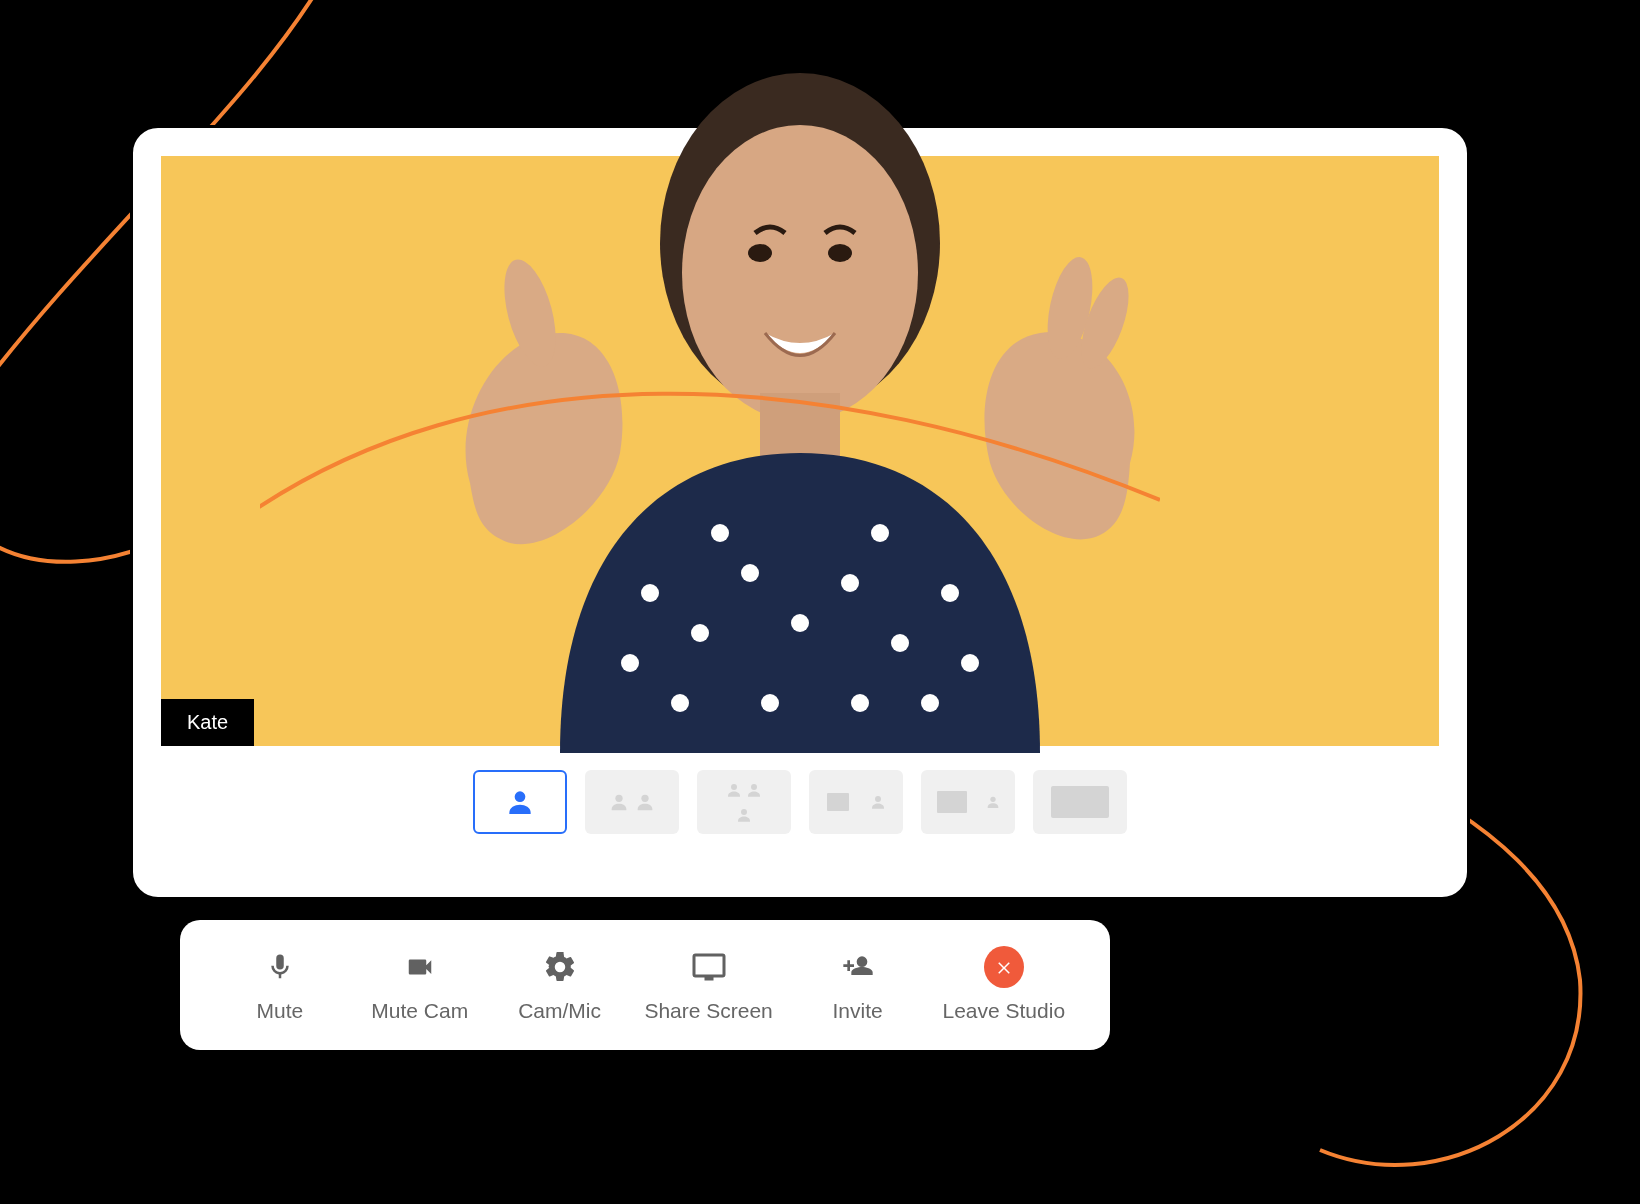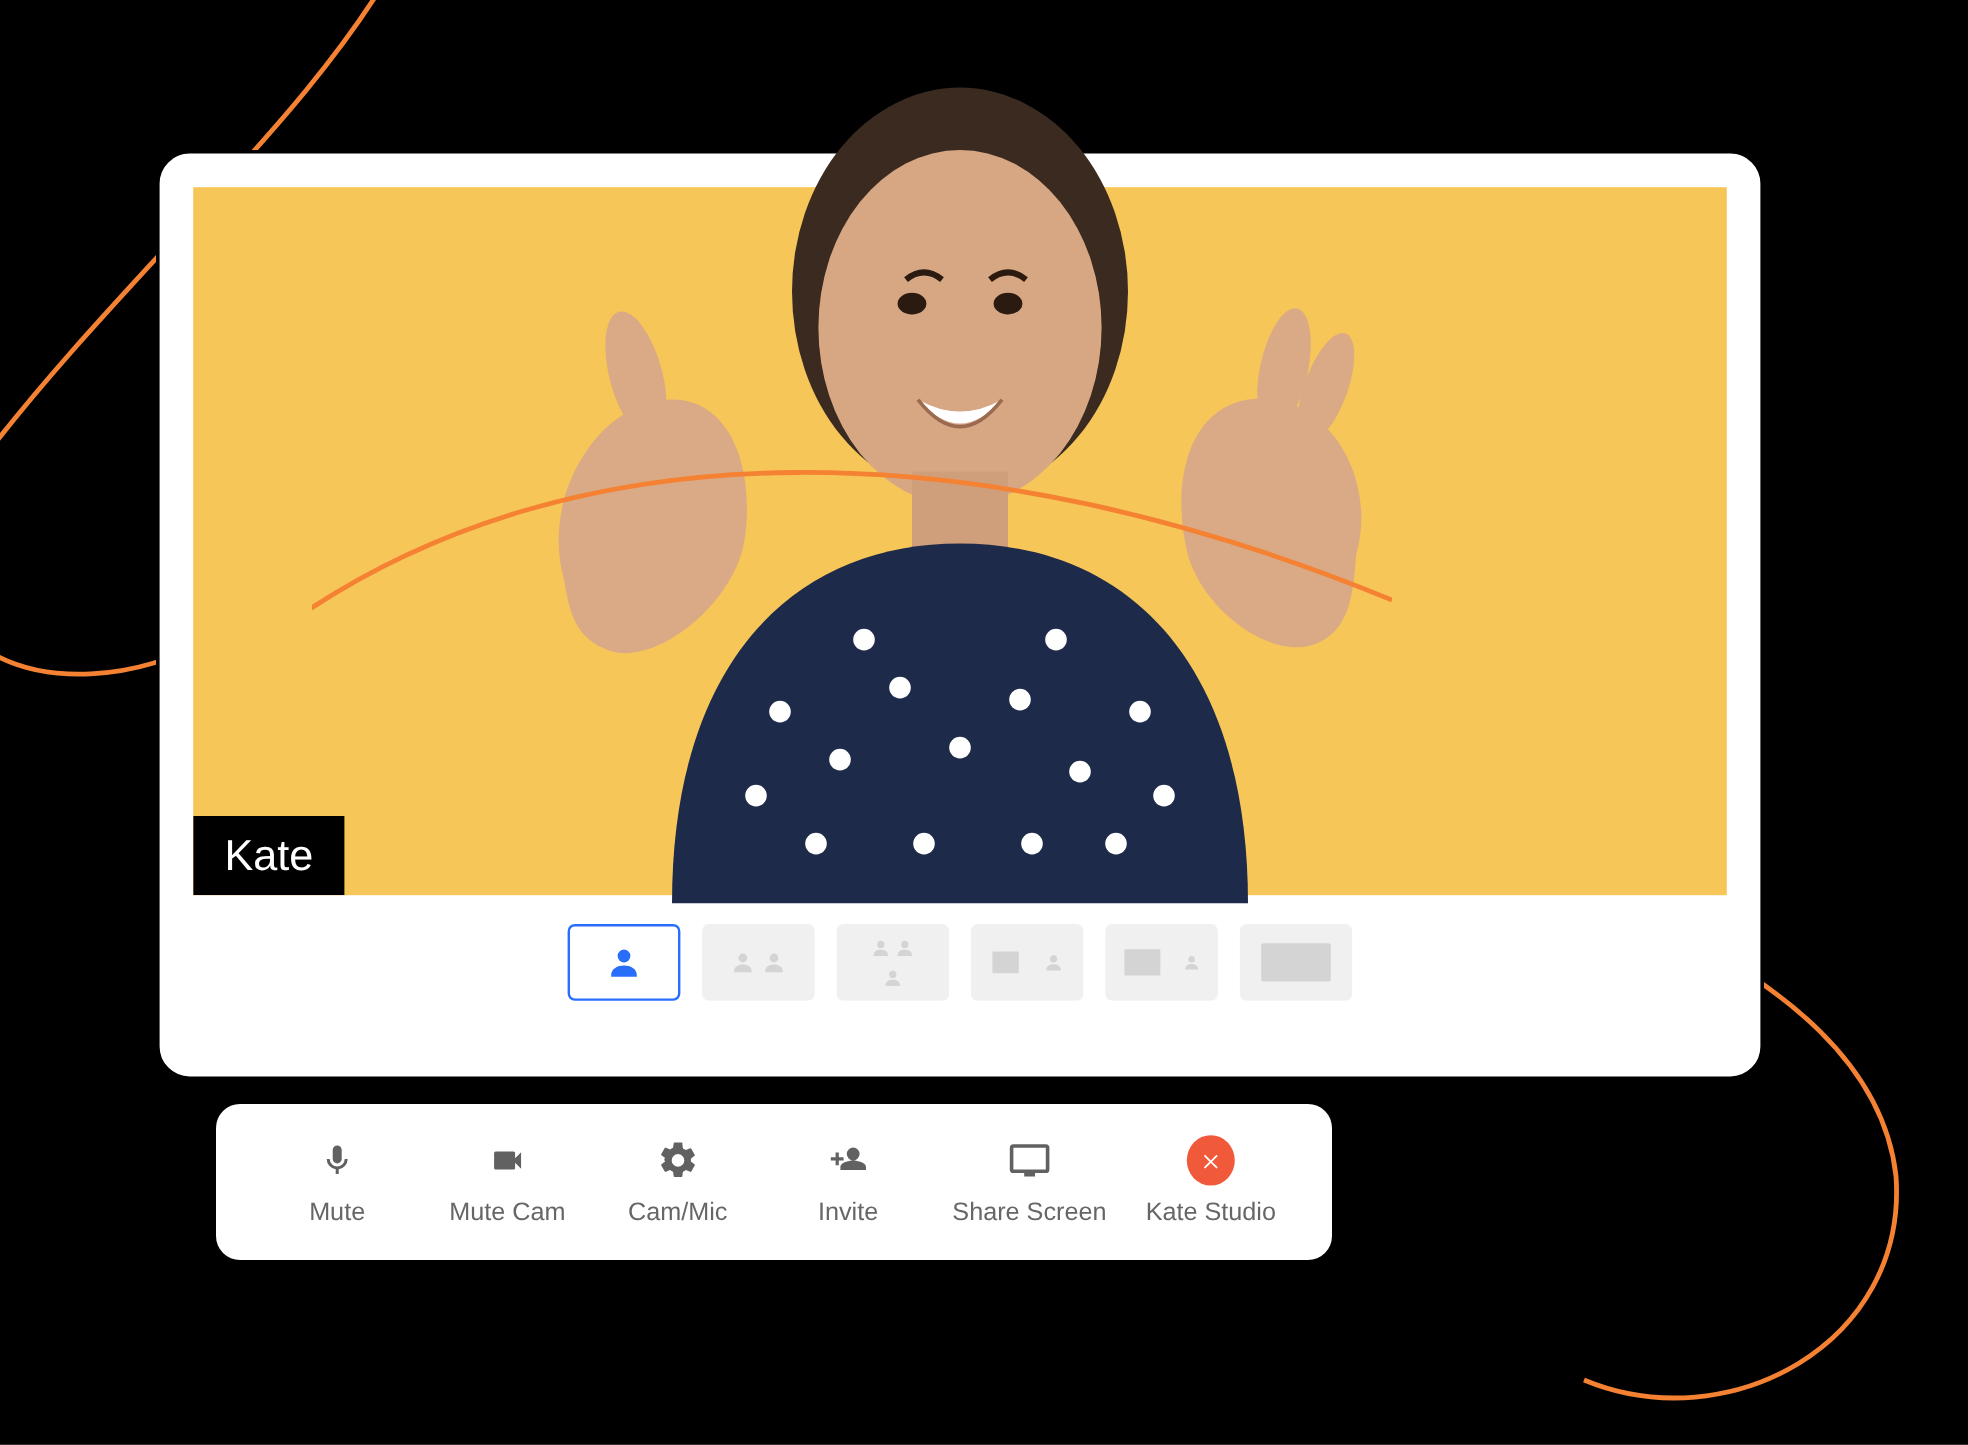--- a/index.html
+++ b/index.html
@@ -36,21 +36,21 @@
       height: 590px;
       background: #f7c659;
       overflow: hidden;
     }
     .participant-label {
       position: absolute;
       left: 0;
       bottom: 0;
       background: #000;
       color: #fff;
-      font-size: 36px;
+      font-size: 20px;
       font-weight: 500;
       padding: 12px 26px;
     }
     .person {
       position: absolute;
       left: 50%;
       transform: translateX(-50%);
       bottom: 0;
       width: 900px;
       height: 720px;
@@ -275,39 +275,39 @@
     <div class="toolbar-icon">
       <svg width="36" height="36" viewBox="0 0 24 24">
           <path class="svg-ico" d="M19.14 12.94a7.07 7.07 0 0 0 .05-.94 7.07 7.07 0 0 0-.05-.94l2.03-1.58a.5.5 0 0 0 .12-.64l-1.92-3.32a.5.5 0 0 0-.61-.22l-2.39.96a7.03 7.03 0 0 0-1.62-.94l-.36-2.54A.5.5 0 0 0 13.9 2h-3.8a.5.5 0 0 0-.49.42l-.36 2.54c-.58.24-1.12.55-1.62.94l-2.39-.96a.5.5 0 0 0-.61.22L2.71 8.48a.5.5 0 0 0 .12.64l2.03 1.58c-.3.31-.5.63-.5.94s.2.63.5.94l-2.03 1.58a.5.5 0 0 0-.12.64l1.92 3.32c.14.24.43.34.61.22l2.39-.96c.5.39 1.04.7 1.62.94l.36 2.54a.5.5 0 0 0 .49.42h3.8a.5.5 0 0 0 .49-.42l.36-2.54c.58-.24 1.12-.55 1.62-.94l2.39.96c.24.1.5 0 .61-.22l1.92-3.32a.5.5 0 0 0-.12-.64l-2.03-1.58zM12 15.5A3.5 3.5 0 1 1 12 8.5a3.5 3.5 0 0 1 0 7z"></path>
         </svg>
     </div>
     <span class="toolbar-label">Cam/Mic</span>
   </div>
 
   <div class="toolbar-item">
     <div class="toolbar-icon">
+      <svg width="40" height="36" viewBox="0 0 24 24">
+          <path class="svg-ico" d="M21 3H3a2 2 0 0 0-2 2v12a2 2 0 0 0 2 2h6v2h6v-2h6a2 2 0 0 0 2-2V5a2 2 0 0 0-2-2zm0 14H3V5h18v12z"></path>
+        </svg>
+    </div>
+    <span class="toolbar-label">Share Screen</span>
+  </div>
+
+  <div class="toolbar-item">
+    <div class="toolbar-icon">
       <svg width="40" height="32" viewBox="0 0 24 24">
           <path class="svg-ico" d="M15 12a4 4 0 1 0 0-8 4 4 0 0 0 0 8zm-9-2V7H4v3H1v2h3v3h2v-3h3v-2H6zm9 2c-2.67 0-8 1.34-8 4v2h16v-2c0-2.66-5.33-4-8-4z"></path>
         </svg>
     </div>
     <span class="toolbar-label">Invite</span>
-  </div>
-
-  <div class="toolbar-item">
-    <div class="toolbar-icon">
-      <svg width="40" height="36" viewBox="0 0 24 24">
-          <path class="svg-ico" d="M21 3H3a2 2 0 0 0-2 2v12a2 2 0 0 0 2 2h6v2h6v-2h6a2 2 0 0 0 2-2V5a2 2 0 0 0-2-2zm0 14H3V5h18v12z"></path>
-        </svg>
-    </div>
-    <span class="toolbar-label">Share Screen</span>
   </div>
 
   <div class="toolbar-item">
     <div class="toolbar-icon">
       <div class="leave-circle">
         <svg width="18" height="18" viewBox="0 0 24 24">
             <path fill="#fff" d="M18.3 5.71 12 12.01l-6.3-6.3L4.29 7.12l6.3 6.3-6.3 6.29 1.41 1.42 6.3-6.3 6.3 6.3 1.41-1.42-6.3-6.29 6.3-6.3z"></path>
           </svg>
       </div>
     </div>
-    <span class="toolbar-label">Kate Studio</span>
+    <span class="toolbar-label">Leave Studio</span>
   </div>
 </div>
 
 </body></html>

